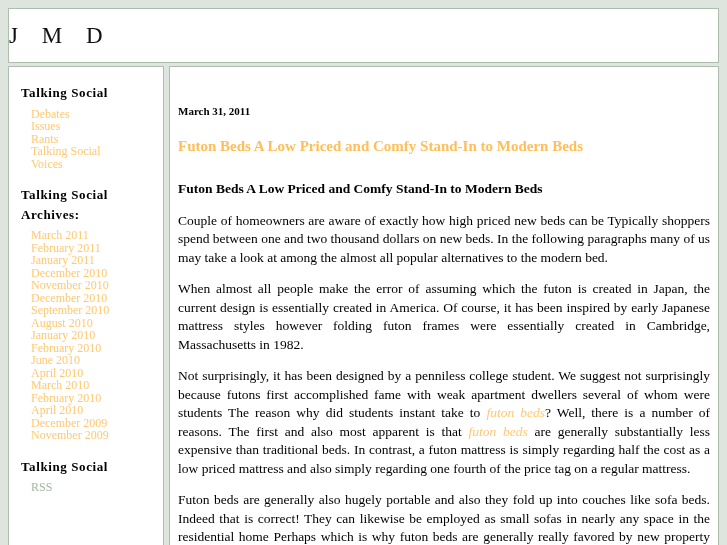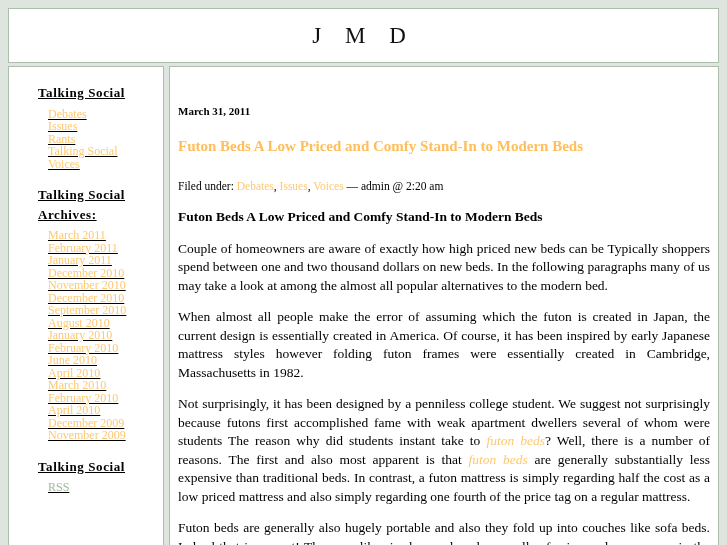--- a/index.html
+++ b/index.html
@@ -16,21 +16,21 @@
     width:727px; height:545px; overflow:hidden;
     background:var(--bg);
     font-family:"Liberation Serif","DejaVu Serif",serif;
     color:var(--text);
   }
   .box{ background:#ffffff; border:1px solid var(--border); }
 
   .site-header{
     margin:8px 8px 3px 8px;
     height:55px;
-    display:flex; align-items:center; justify-content:center;
+    display:flex; align-items:center; justify-content:flex-start;
   }
   .site-title{
     font-size:23px; letter-spacing:9px; color:#111;
     text-decoration:none; cursor:pointer;
   }
 
   .layout{
     display:flex; gap:5px;
     margin:0 8px;
     height:500px; 
@@ -38,21 +38,21 @@
   }
   .sidebar{
     width:156px; flex:none;
     padding:16px 6px 10px 12px;
     font-size:12px;
   }
   .sidebar h2{
     font-size:13px; font-weight:bold; letter-spacing:0.6px;
     line-height:1.5; margin:0 0 5px 0; color:#000;
   }
-  .sidebar .section{ margin:0 0 15px 17px;text-decoration:underline; }
+  .sidebar .section{ margin:0 0 15px 0; }
   .sidebar ul{
     list-style:none; margin:0; padding:0 0 0 10px;
     line-height:12.5px;
   }
   .sidebar a{
     color:var(--link-orange); text-decoration:none; cursor:pointer;
   }
   .sidebar a.muted{ color:var(--rss-green); }
 
   .content{
@@ -131,21 +131,20 @@
           <ul>
             <li><a class="muted">RSS</a></li>
           </ul>
         </div>
       </aside>
 
     <main class="box content">
       <article>
         <h1 class="post-date">March 31, 2011</h1>
         <h2 class="post-title">Futon Beds A Low Priced and Comfy Stand-In to Modern Beds</h2>
-        <p class="post-meta" id="post-meta"><span>Filed under: </span><a>Debates</a>, <a>Issues</a>, <a>Voices</a><span> — admin @ 2:20 am</span></p>
         <div class="post-body" id="post-body">
             <p class="bold">Futon Beds A Low Priced and Comfy Stand-In to Modern Beds</p>
             <p>Couple of homeowners are aware of exactly how high priced new beds can be Typically shoppers spend between one and two thousand dollars on new beds. In the following paragraphs many of us may take a look at among the almost all popular alternatives to the modern bed.</p>
             <p>When almost all people make the error of assuming which the futon is created in Japan, the current design is essentially created in America. Of course, it has been inspired by early Japanese mattress styles however folding futon frames were essentially created in Cambridge, Massachusetts in 1982.</p>
             <p>Not surprisingly, it has been designed by a penniless college student. We suggest not surprisingly because futons first accomplished fame with weak apartment dwellers several of whom were students The reason why did students instant take to <a>futon beds</a>? Well, there is a number of reasons. The first and also most apparent is that <a>futon beds</a> are generally substantially less expensive than traditional beds. In contrast, a futon mattress is simply regarding half the cost as a low priced mattress and also simply regarding one fourth of the price tag on a regular mattress.</p>
             <p>Futon beds are generally also hugely portable and also they fold up into couches like sofa beds. Indeed that is correct! They can likewise be employed as small sofas in nearly any space in the residential home Perhaps which is why futon beds are generally really favored by new property owners right now.</p>
           </div>
       </article>
     </main>
 

